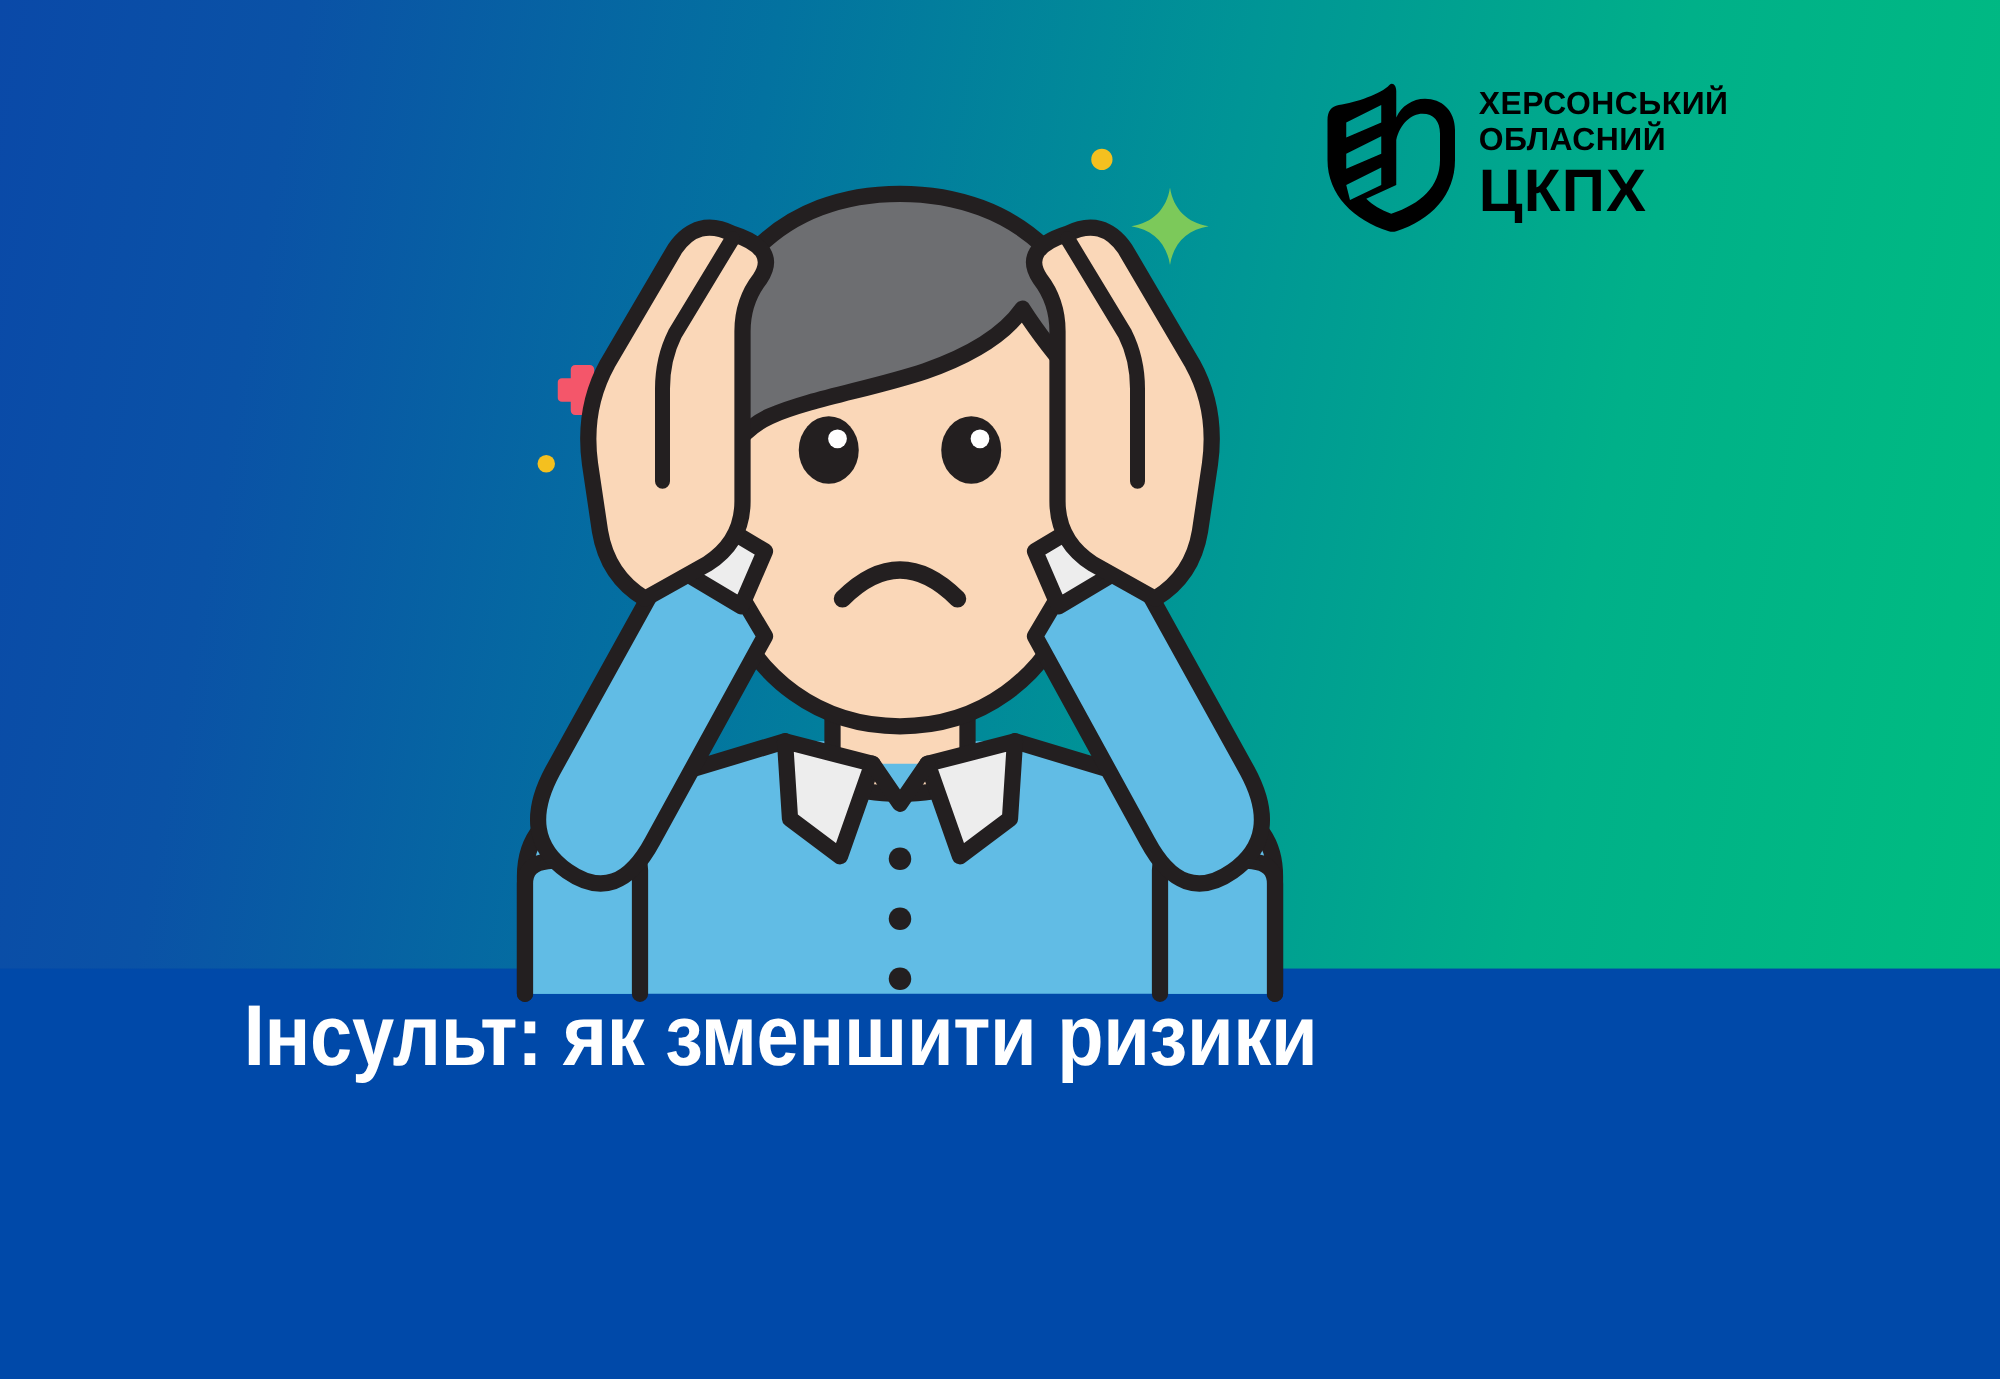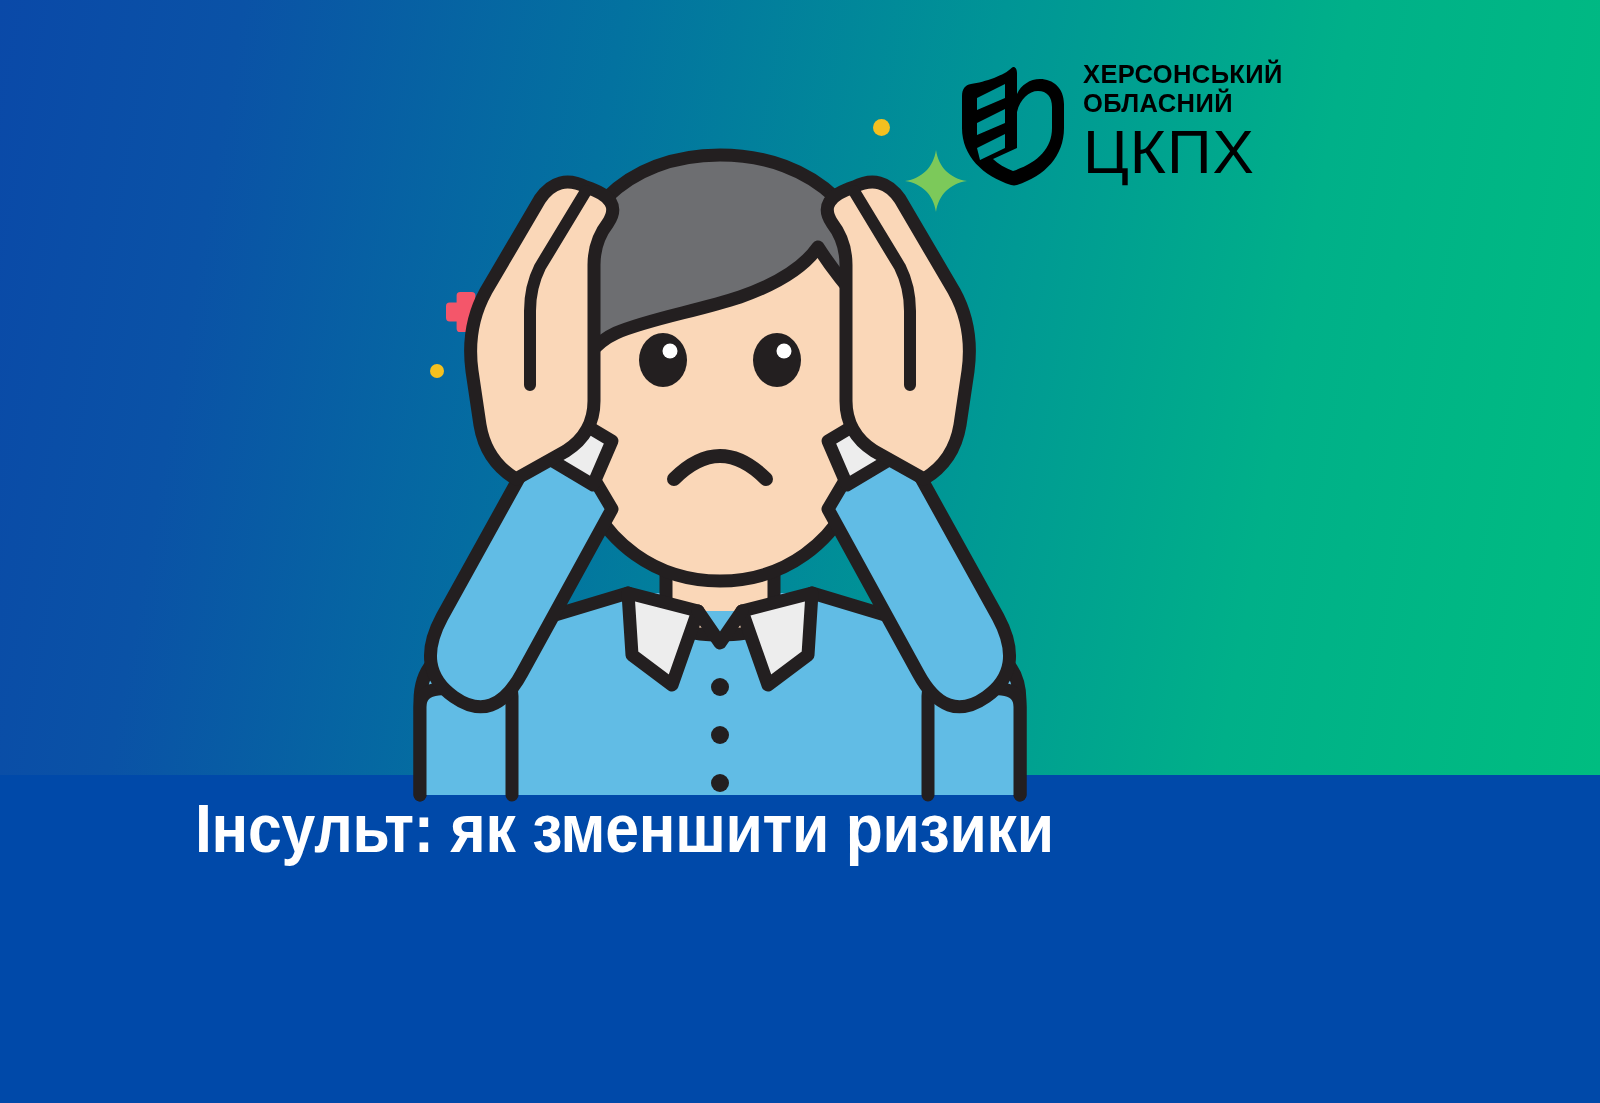--- a/index.html
+++ b/index.html
@@ -67,24 +67,24 @@
   }
   .cross-red {
     left: 446px;
     top: 292px;
     width: 40px;
     height: 40px;
   }
   
   .logo {
     position: absolute;
-    left: 961px;
+    left: 1061px;
     top: 62px;
     display: flex;
-    align-items: flex-start;
+    align-items: center;
     gap: 18px;
   }
   .logo-mark {
     width: 104px;
     height: 124px;
     flex: 0 0 auto;
   }
   .logo-text {
     display: flex;
     flex-direction: column;
@@ -98,22 +98,22 @@
     font-size: 25.5px;
     letter-spacing: 0.4px;
     color: #000000;
     white-space: nowrap;
   }
   .logo-line-2 {
     margin-top: 3px;
   }
   .logo-abbr {
     font-family: "Liberation Sans", sans-serif;
-    font-weight: normal;
-    font-size: 62px;
+    font-weight: bold;
+    font-size: 48px;
     letter-spacing: 1px;
     color: #000000;
     margin-top: 7px;
     line-height: 0.93;
     white-space: nowrap;
   }
   
   .title {
     position: absolute;
     left: 195px;

